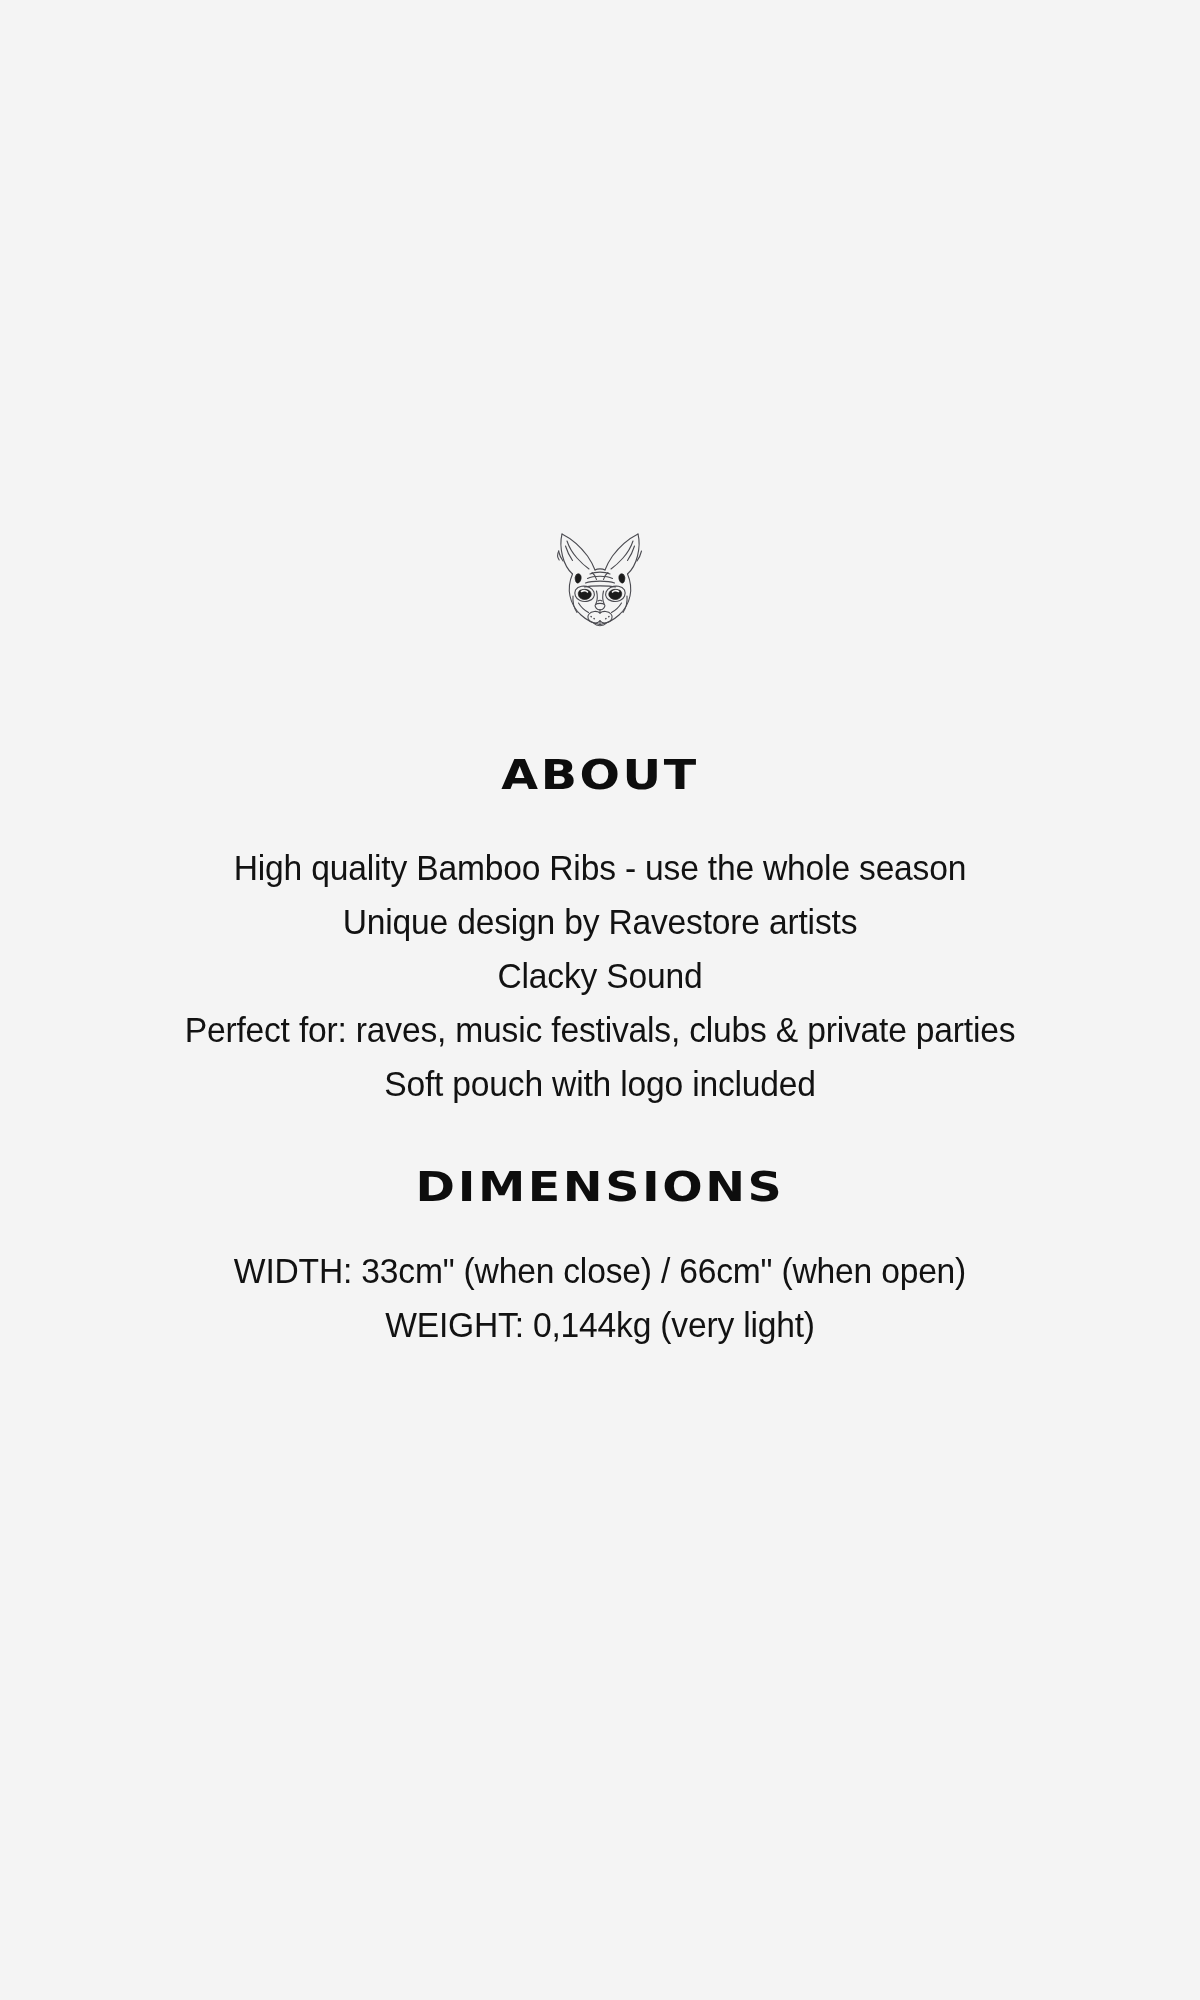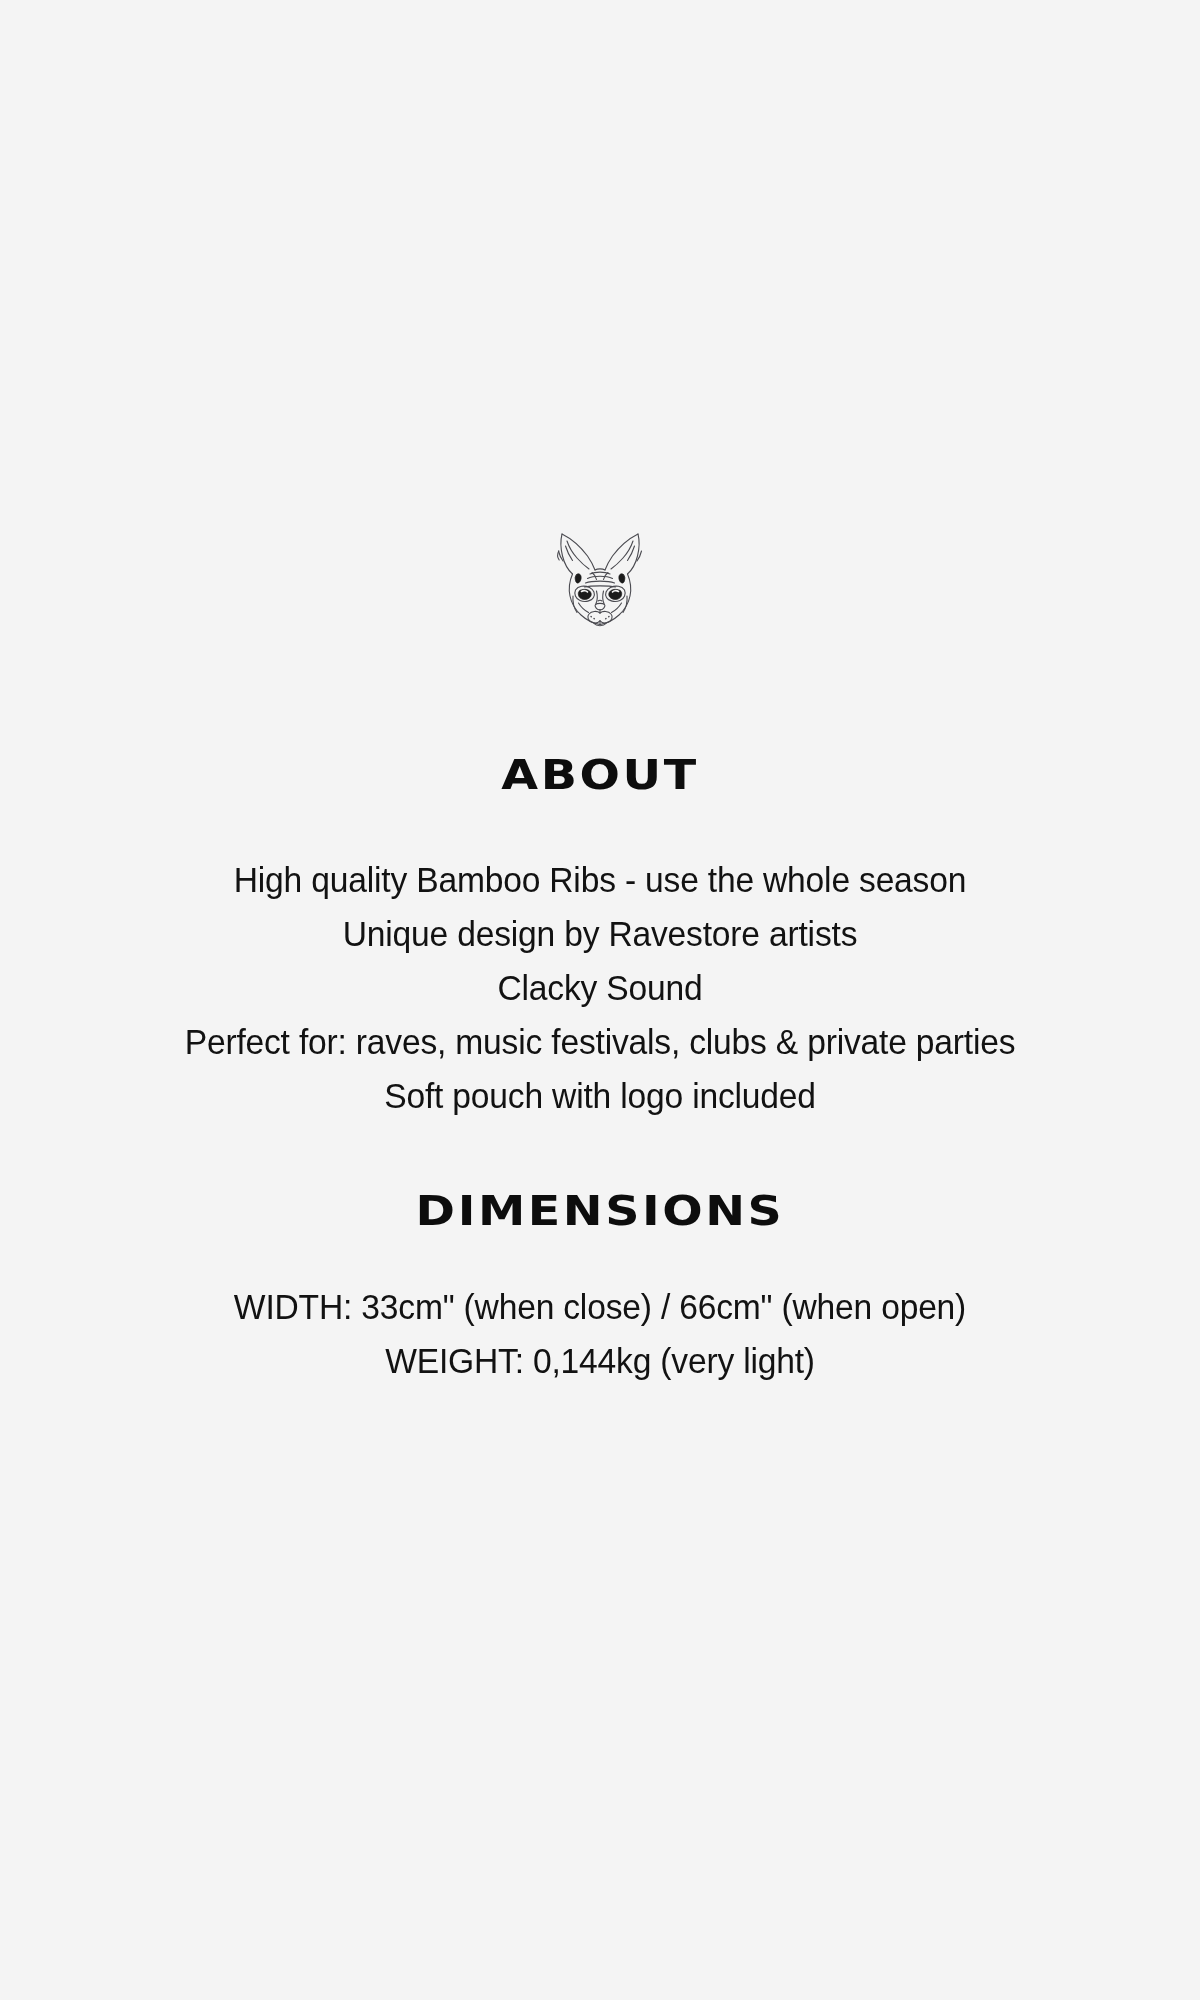--- a/index.html
+++ b/index.html
@@ -60,21 +60,21 @@
     margin: 0;
     transform: scaleX(1.16);
     transform-origin: center center;
     -webkit-font-smoothing: antialiased;
   }
 
   .heading-about { padding-top: 18px; }
   .heading-dimensions { padding-top: 0px; }
 
   .body-lines {
-    margin: 12px;
+    margin: 0;
     padding: 0;
     list-style: none;
   }
   .body-line {
     font-family: "Liberation Sans", sans-serif;
     font-weight: 400;
     font-size: 35px;
     line-height: 54px;
     letter-spacing: -0.2px;
     color: #121212;

